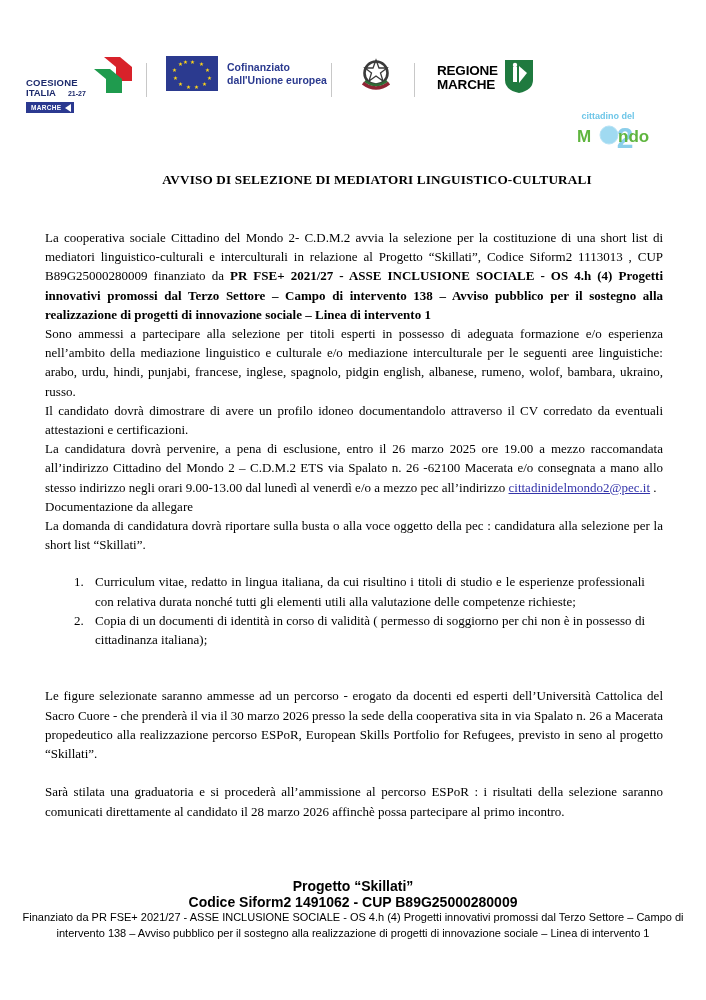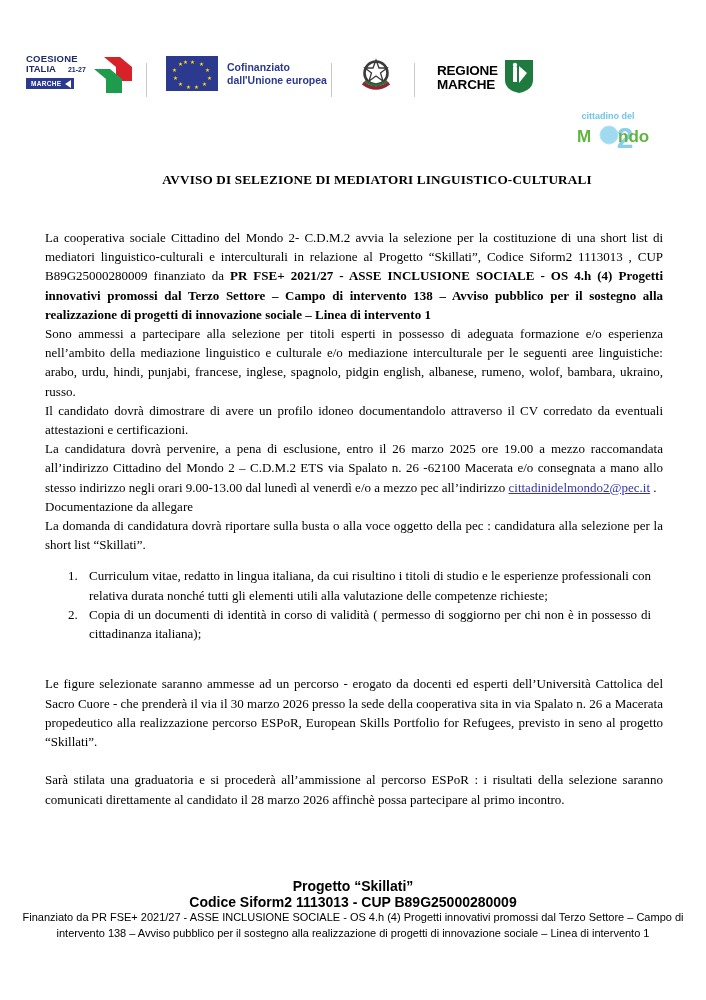--- a/index.html
+++ b/index.html
@@ -35,21 +35,21 @@
   }
 
   
   .coesione {
     position: absolute;
     left: 26px;
     top: 8px;
     display: flex;
     align-items: flex-start;
   }
-  .coesione-text { display: flex; flex-direction: column; align-items: flex-start; }
+  .coesione-text { display: flex; flex-direction: column; align-items: flex-start; margin-top: 24px; }
   .coesione-l1 {
     font-family: "Liberation Sans", sans-serif;
     font-size: 9.5px;
     font-weight: 700;
     color: #1d2a6c;
     letter-spacing: .2px;
     line-height: 10px;
   }
   .coesione-l2 {
     font-family: "Liberation Sans", sans-serif;
@@ -160,21 +160,21 @@
     width: 618px;
     font-size: 13px;
     line-height: 19.2px;
   }
   .p { margin: 0; text-align: justify; }
   .p.nojust { text-align: left; }
   b { font-weight: 700; }
   .maillink { color: #3333aa; text-decoration: underline; }
 
   ol.docs {
-    margin: 12px;
+    margin: 18px;
     padding-left: 24px;
     list-style-type: decimal;
   }
   ol.docs > li {
     text-align: justify;
     padding-left: 8px;
     margin: 0;
   }
   .gap { height: 19.2px; }
 
@@ -311,15 +311,15 @@
 
   <p class="p">Le figure selezionate saranno ammesse ad un percorso -   erogato da docenti ed esperti dell’Università Cattolica del Sacro Cuore - che prenderà il via il 30 marzo 2026 presso la sede della cooperativa sita in via Spalato n. 26 a Macerata propedeutico alla realizzazione percorso ESPoR, European Skills Portfolio for Refugees, previsto in seno al progetto “Skillati”.</p>
 
   <div class="gap"></div>
 
   <p class="p">Sarà stilata una graduatoria  e si procederà all’ammissione al percorso ESPoR : i risultati della selezione saranno comunicati direttamente al candidato il 28 marzo 2026 affinchè possa partecipare al primo incontro.</p>
 </div>
 
 <div class="footer">
   <div class="footer-l1">Progetto “Skillati”</div>
-  <div class="footer-l2">Codice Siform2 1113013 - CUP  B89G25000280009</div>
+  <div class="footer-l2">Codice Siform2 1491062 - CUP  B89G25000280009</div>
   <div class="footer-body">Finanziato da PR FSE+ 2021/27 - ASSE INCLUSIONE SOCIALE - OS 4.h (4) Progetti innovativi promossi dal Terzo Settore – Campo di intervento 138 – Avviso pubblico per il sostegno alla realizzazione di progetti di innovazione sociale – Linea di intervento 1</div>
 </div>
 
 </body></html>

